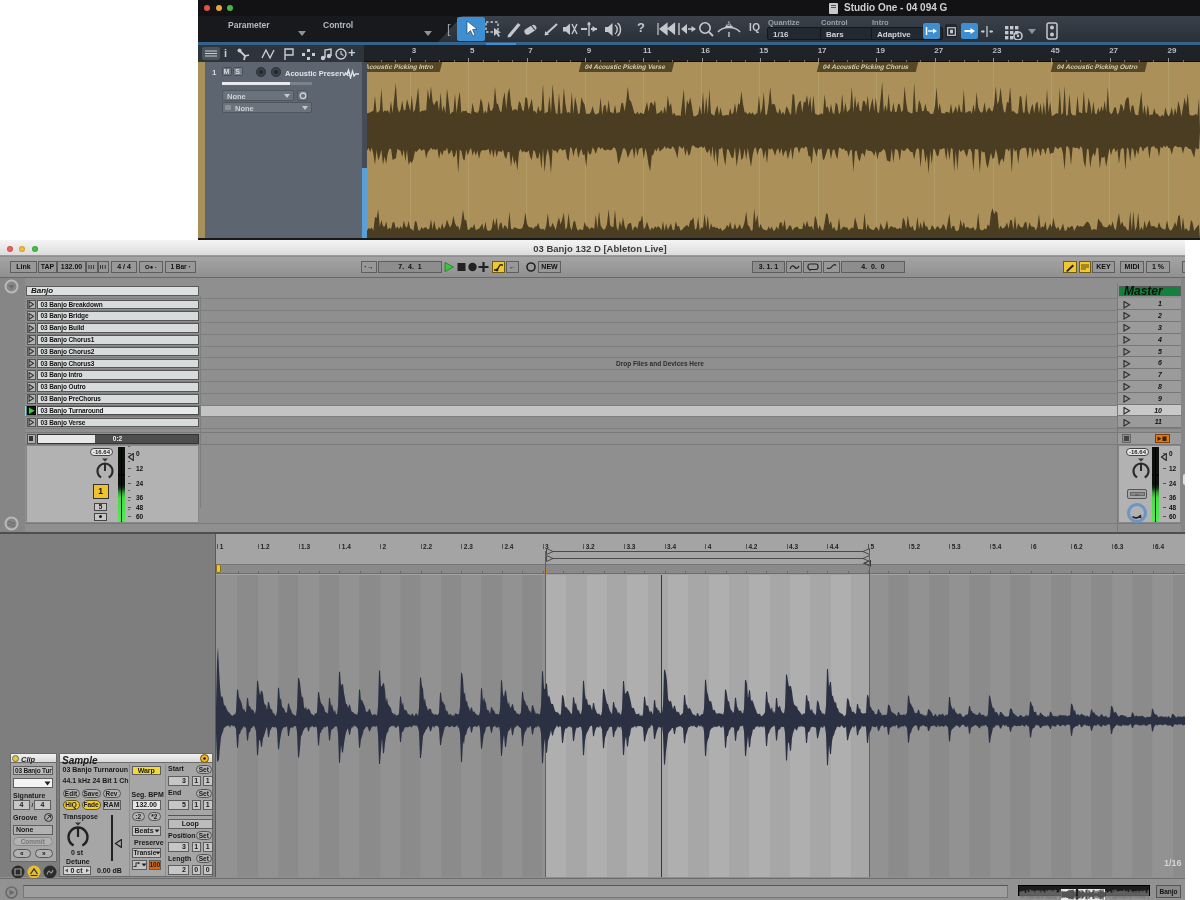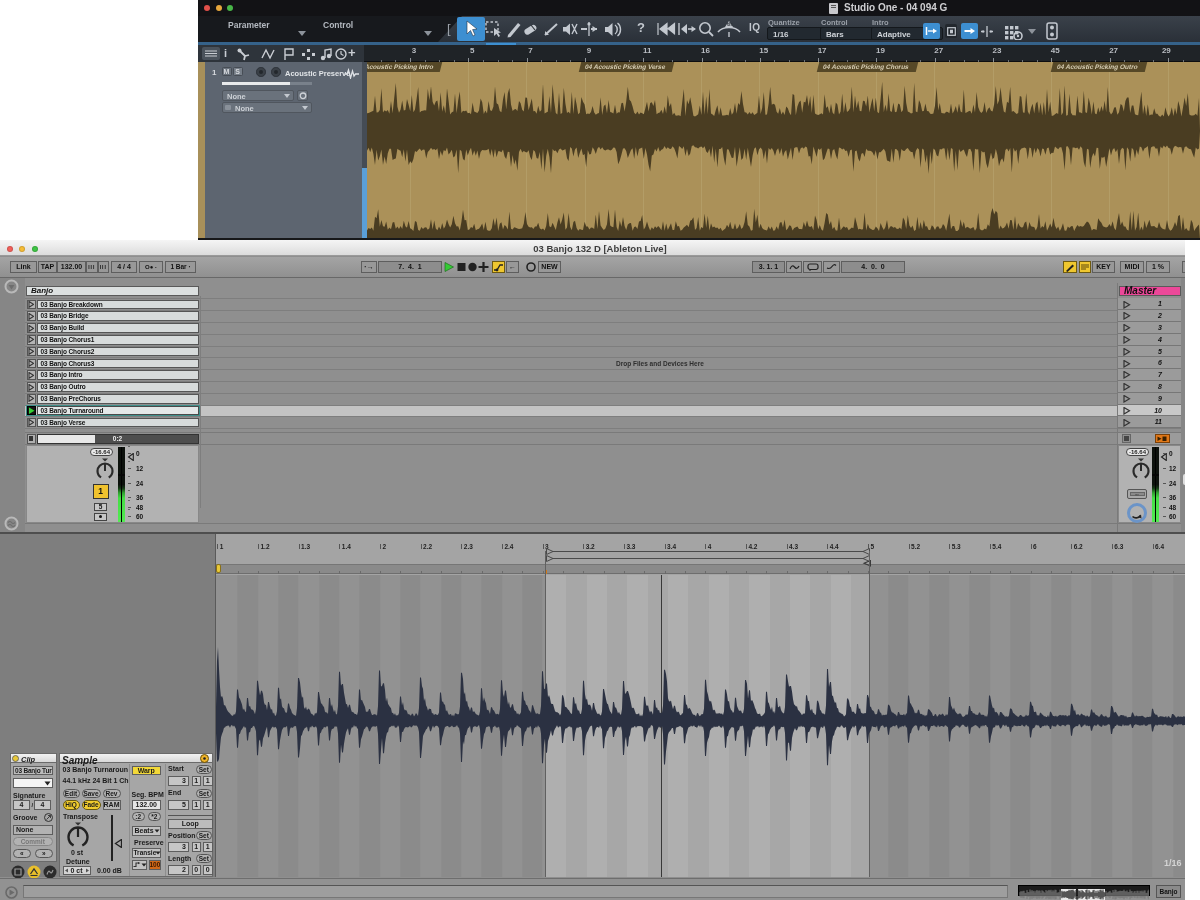--- a/index.html
+++ b/index.html
@@ -219,21 +219,21 @@
 <div style="position:absolute;left:847.3px;top:46px;width:20px;font-size:8px;font-weight:bold;color:#b9bdc3;text-align:center">45</div>
 <div style="position:absolute;left:853.3px;top:58px;width:1px;height:4px;background:#8b9096"></div>
 <div style="position:absolute;left:824.1px;top:60px;width:1px;height:2px;background:#6d7278"></div>
 <div style="position:absolute;left:867.9px;top:60px;width:1px;height:2px;background:#6d7278"></div>
 <div style="position:absolute;left:838.7px;top:60px;width:1px;height:2px;background:#6d7278"></div>
 <div style="position:absolute;left:905.6px;top:46px;width:20px;font-size:8px;font-weight:bold;color:#b9bdc3;text-align:center">27</div>
 <div style="position:absolute;left:911.6px;top:58px;width:1px;height:4px;background:#8b9096"></div>
 <div style="position:absolute;left:882.4px;top:60px;width:1px;height:2px;background:#6d7278"></div>
 <div style="position:absolute;left:926.2px;top:60px;width:1px;height:2px;background:#6d7278"></div>
 <div style="position:absolute;left:897.0px;top:60px;width:1px;height:2px;background:#6d7278"></div>
-<div style="position:absolute;left:963.9px;top:46px;width:20px;font-size:8px;font-weight:bold;color:#b9bdc3;">29</div>
+<div style="position:absolute;left:963.9px;top:46px;width:20px;font-size:8px;font-weight:bold;color:#b9bdc3;text-align:center">29</div>
 <div style="position:absolute;left:969.9px;top:58px;width:1px;height:4px;background:#8b9096"></div>
 <div style="position:absolute;left:940.8px;top:60px;width:1px;height:2px;background:#6d7278"></div>
 <div style="position:absolute;left:984.5px;top:60px;width:1px;height:2px;background:#6d7278"></div>
 <div style="position:absolute;left:955.3px;top:60px;width:1px;height:2px;background:#6d7278"></div>
 <div style="position:absolute;left:0;top:62px;width:7px;height:178px;background:#a8905a"></div>
 <div style="position:absolute;left:7px;top:62px;width:157px;height:178px;background:#5d6570"></div>
 <div style="position:absolute;left:164px;top:62px;width:5px;height:178px;background:#454c55"></div>
 <div style="position:absolute;left:164px;top:168px;width:5px;height:70px;background:#5a9fd8"></div>
 <div style="position:absolute;left:14px;top:68px;font-size:8px;font-weight:bold;color:#d6d9dd">1</div>
 <div style="position:absolute;left:23.5px;top:66.5px;width:10px;height:9.5px;background:#6a727c;border:1px solid #474d55;border-radius:1.5px;color:#d6d9dd;font-size:7px;font-weight:bold;text-align:center;line-height:8px">M</div>
@@ -465,21 +465,21 @@
 <div style="position:absolute;left:128px;top:235.5px;width:2px;height:1px;background:#666"></div>
 <div style="position:absolute;left:136px;top:253.5px;width:12px;font-size:6.5px;font-weight:bold;color:#111">36</div>
 <div style="position:absolute;left:128px;top:256.5px;width:3px;height:1px;background:#555"></div>
 <div style="position:absolute;left:128px;top:249.5px;width:2px;height:1px;background:#666"></div>
 <div style="position:absolute;left:136px;top:263.5px;width:12px;font-size:6.5px;font-weight:bold;color:#111">48</div>
 <div style="position:absolute;left:128px;top:266.5px;width:3px;height:1px;background:#555"></div>
 <div style="position:absolute;left:128px;top:259.5px;width:2px;height:1px;background:#666"></div>
 <div style="position:absolute;left:136px;top:272.5px;width:12px;font-size:6.5px;font-weight:bold;color:#111">60</div>
 <div style="position:absolute;left:128px;top:275.5px;width:3px;height:1px;background:#555"></div>
 <div style="position:absolute;left:128px;top:268.5px;width:2px;height:1px;background:#666"></div>
-<div style="position:absolute;left:1119px;top:45.5px;width:62px;height:10px;background:#ec4899;border:1px solid #5a5a5a;font-size:10px;font-weight:bold;font-style:italic;color:#111;line-height:8px;padding-left:4px">Master</div>
+<div style="position:absolute;left:1119px;top:45.5px;width:62px;height:10px;background:#15803d;border:1px solid #5a5a5a;font-size:12px;font-weight:bold;font-style:italic;color:#111;line-height:8px;padding-left:4px">Master</div>
 <div style="position:absolute;left:1118px;top:58.4px;width:63px;height:11.8px;background:#9b9b9b;border-bottom:1px solid #777"></div>
 <svg class="a" style="left:1123px;top:60.6px" width="8" height="8">
       <path d="M1 0.5 L6.5 3.8 L1 7 Z" fill="none" stroke="#333" stroke-width="1.2"></path>
     </svg>
 <div style="position:absolute;left:1118px;top:60.4px;width:44px;text-align:right;font-size:7px;font-weight:bold;font-style:italic;color:#111">1</div>
 <div style="position:absolute;left:1118px;top:70.2px;width:63px;height:11.8px;background:#9b9b9b;border-bottom:1px solid #777"></div>
 <svg class="a" style="left:1123px;top:72.4px" width="8" height="8">
       <path d="M1 0.5 L6.5 3.8 L1 7 Z" fill="none" stroke="#333" stroke-width="1.2"></path>
     </svg>
 <div style="position:absolute;left:1118px;top:72.2px;width:44px;text-align:right;font-size:7px;font-weight:bold;font-style:italic;color:#111">2</div>

